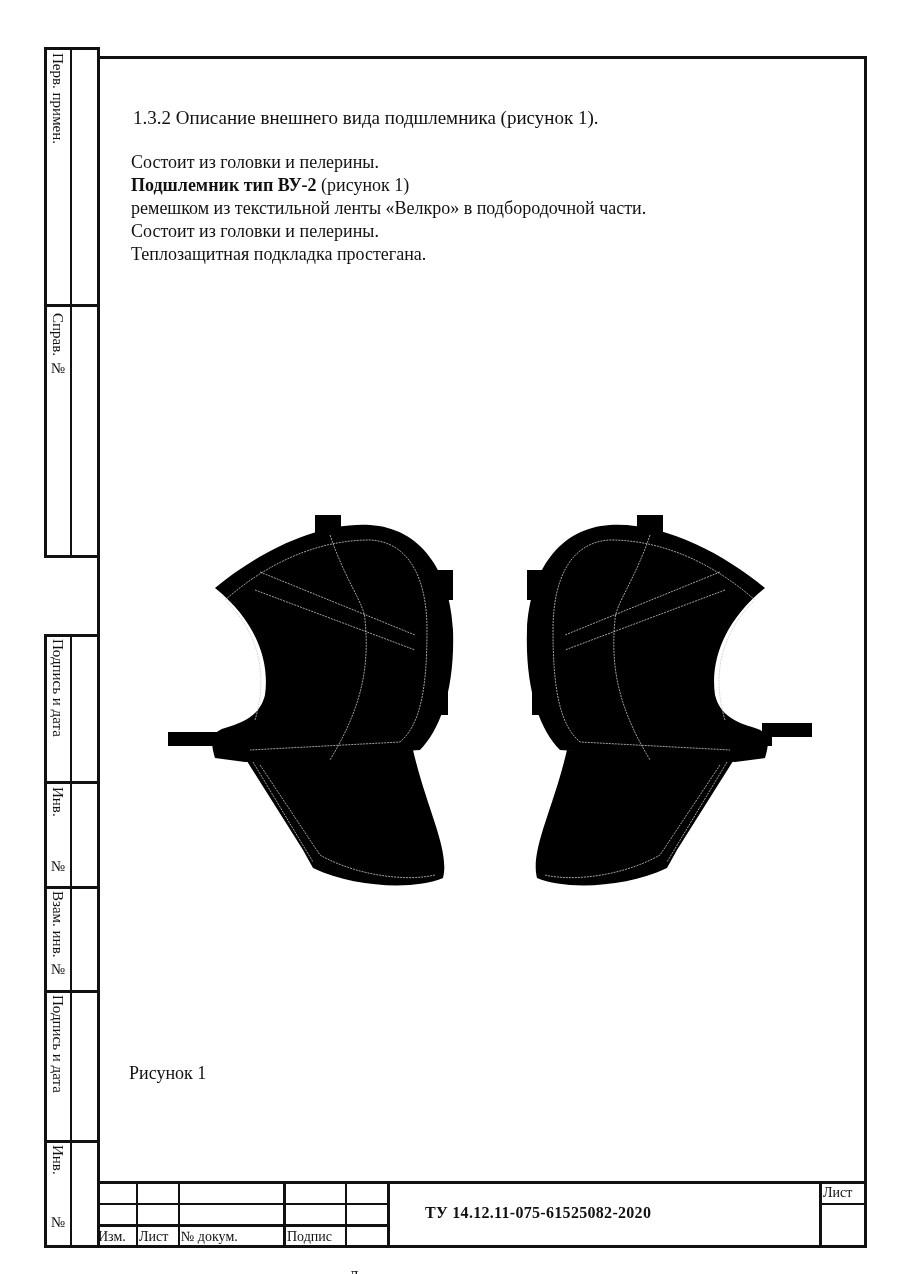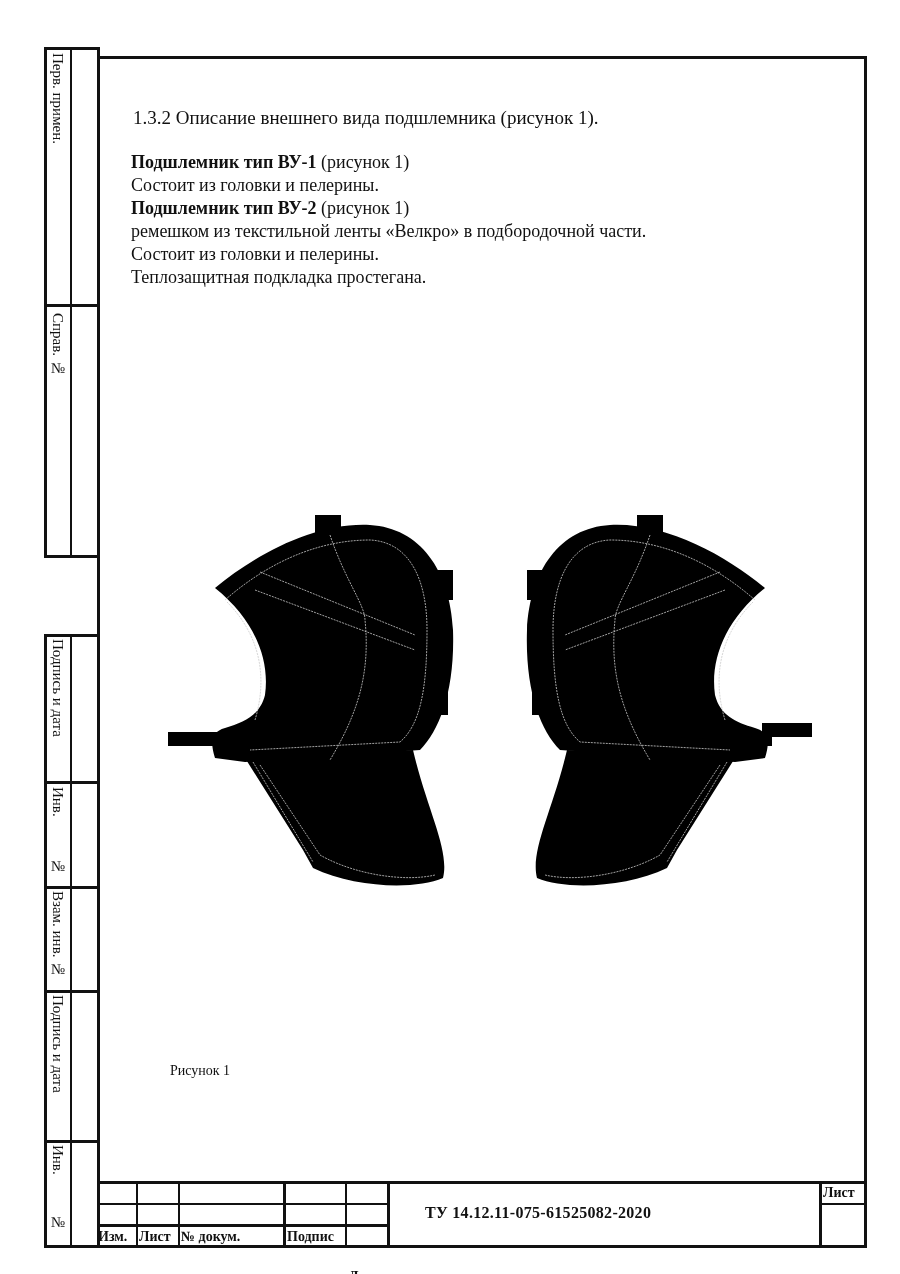--- a/index.html
+++ b/index.html
@@ -5,25 +5,25 @@
   html,body{margin:0;padding:0;background:#fff;}
   body{width:900px;height:1274px;position:relative;overflow:hidden;font-family:"Liberation Serif","DejaVu Serif",serif;color:#111;}
   .abs{position:absolute;box-sizing:border-box;}
   .frame{left:97px;top:56px;width:770px;height:1192px;border:3px solid #111;}
   .strip{border:3px solid #111;}
   .vline{position:absolute;top:0;bottom:0;border-left:2px solid #111;}
   .vtext{position:absolute;writing-mode:vertical-rl;font-size:15px;line-height:20px;white-space:nowrap;}
   .cellsep{position:absolute;left:0;right:0;border-top:3px solid #111;}
   .tb-h{position:absolute;border-top:2px solid #111;}
   .tb-v{position:absolute;border-left:2px solid #111;}
-  .tbl{position:absolute;font-size:14px;line-height:18px;white-space:nowrap;font-weight:bold;}
+  .tbl{position:absolute;font-size:14px;line-height:18px;white-space:nowrap;}
   .heading{left:133px;top:107px;font-size:19px;}
   .para{left:131px;font-size:18px;line-height:23px;width:700px;}
   .bold{font-weight:bold;}
-  .caption{left:129px;top:1063px;font-size:14px;margin-left:41px;}
+  .caption{left:129px;top:1063px;font-size:18px;}
   .code{left:425px;top:1204px;font-size:16px;font-weight:bold;letter-spacing:0.3px;}
 </style>
 </head>
 <body>
 
 <div class="abs frame"></div>
 
 <div class="abs strip" style="left:44px;top:47px;width:56px;height:511px;">
   <div class="vline" style="left:23px;"></div>
   <div class="cellsep" style="top:254px;"></div>
@@ -40,21 +40,20 @@
   <div class="vtext" style="left:1px;top:2px;">Подпись и дата</div>
   <div class="vtext" style="left:1px;top:150px;word-spacing:38px;">Инв. №</div>
   <div class="vtext" style="left:1px;top:254px;">Взам. инв. №</div>
   <div class="vtext" style="left:1px;top:358px;">Подпись и дата</div>
   <div class="vtext" style="left:1px;top:508px;word-spacing:36px;">Инв. №</div>
 </div>
 
 <div class="abs heading">1.3.2 Описание внешнего вида подшлемника (рисунок 1).</div>
 
 <div class="abs para" style="top:151px;">
-  <div><span class="bold">Подшлемник тип ВУ-1</span><span> (рисунок 1)</span></div>
   <div>Состоит из головки и пелерины.</div>
   <div><span class="bold">Подшлемник тип ВУ-2</span><span> (рисунок 1)</span></div>
   <div>ремешком из текстильной ленты «Велкро» в подбородочной части.</div>
   <div>Состоит из головки и пелерины.</div>
   <div>Теплозащитная подкладка простегана.</div>
 </div>
 
 <svg class="abs" style="left:165px;top:510px;" width="290" height="385" viewBox="0 0 290 385">
   <g fill="#000">
 

